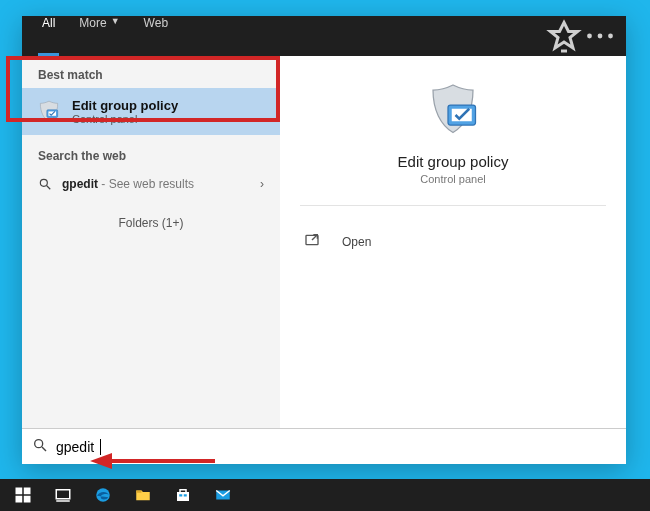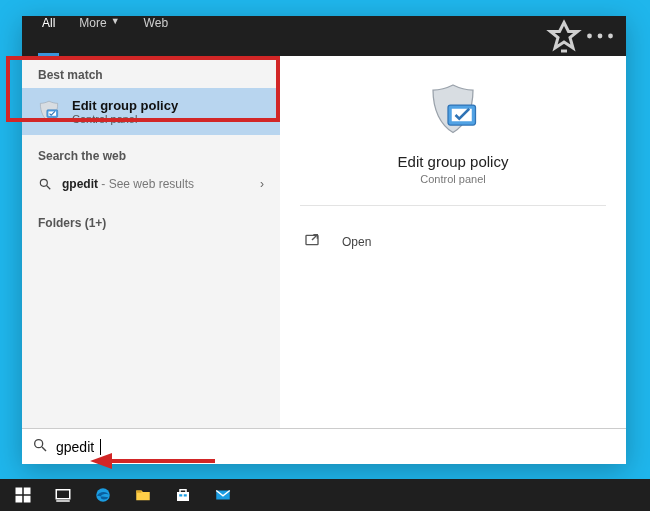--- a/index.html
+++ b/index.html
@@ -84,21 +84,21 @@
   .search-web-hdr { padding: 14px 16px 6px 16px; color:#555; font-weight:600;}
   .web-row {
     display: flex; align-items: flex-start; gap: 10px;
     padding: 8px 16px; cursor: pointer;
   }
   .web-row .mag { width: 14px; height: 14px; }
   .web-term { font-weight: 600; color: #222; }
   .web-tail { color: #777; }
   .chev { margin-left: auto; color: #666; font-size: 12px; }
 
-  .folders-hdr { padding: 14px 16px 6px 16px; color:#555; font-weight:700;}
+  .folders-hdr { padding: 14px 16px 6px 16px; color:#555; font-weight:400;text-align:center;}
 
   
   .right-pane {
     flex: 1;
     background: #fff;
     padding: 24px 20px;
     font-size: 12px;
   }
   .preview-iconwrap {
     display: flex; justify-content: center;

